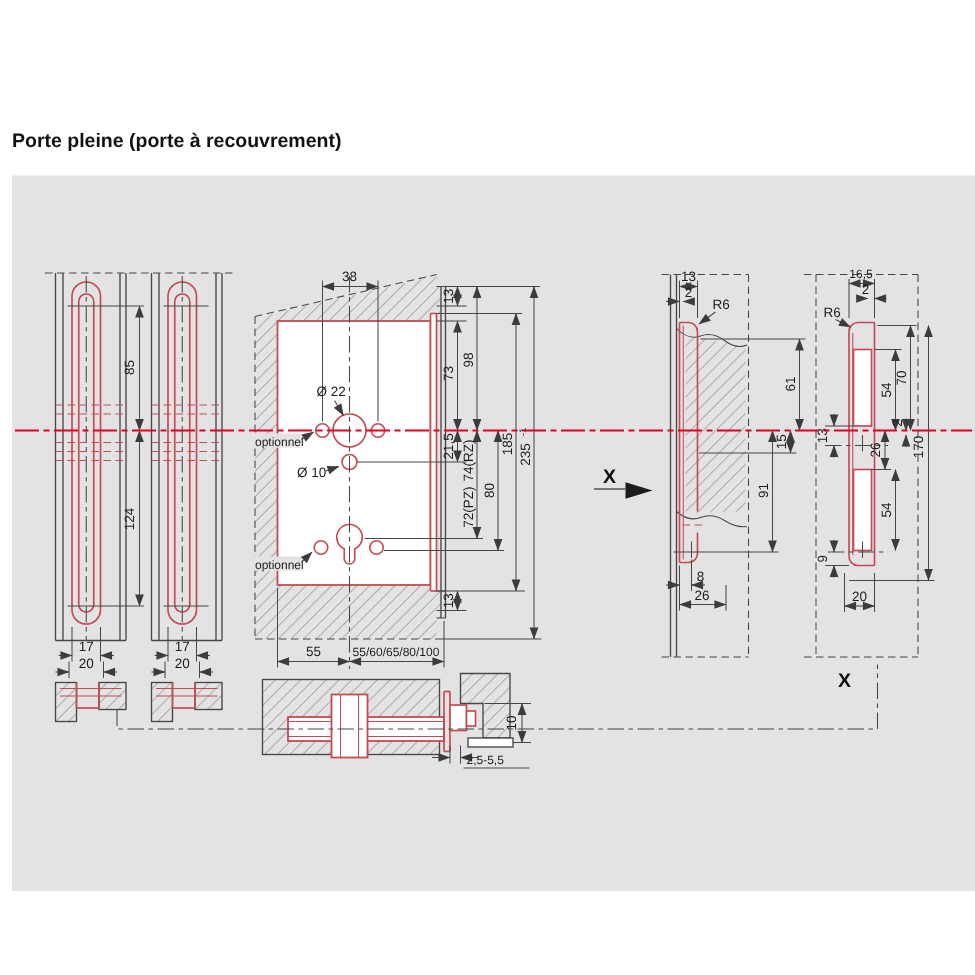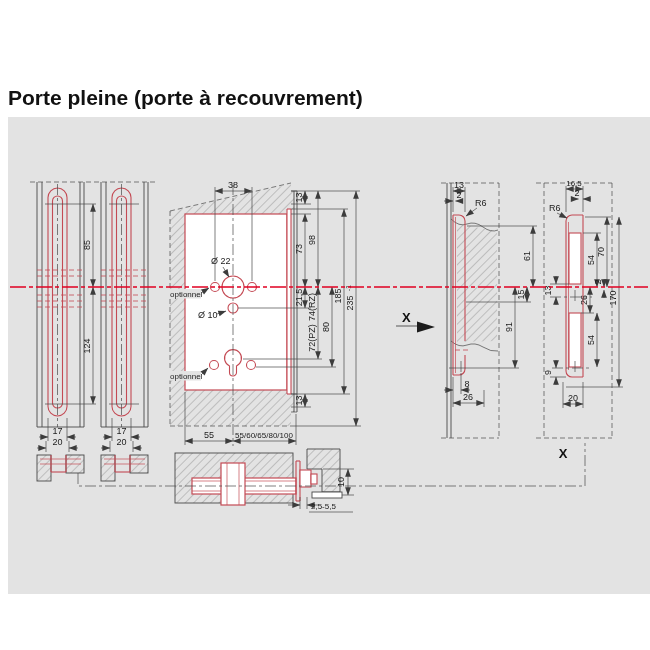--- a/index.html
+++ b/index.html
@@ -1,17 +1,17 @@
 <!DOCTYPE html>
 <html><head>
 <meta charset="utf-8">
 <style>
   html,body{margin:0;padding:0;background:#fff;width:650px;height:650px;overflow:hidden;}
   #stage{position:relative;width:650px;height:650px;font-family:"Liberation Sans",sans-serif;}
-  #title{position:absolute;left:8px;top:86px;font-size:21px;font-weight:bold;color:#111;
+  #title{position:absolute;left:8px;top:86px;font-size:13px;font-weight:bold;color:#111;
          font-family:"Liberation Sans",sans-serif;}
   #canvasbg{position:absolute;left:8px;top:117px;width:642px;height:477px;background:#e3e3e3;}
   svg{position:absolute;left:0;top:0;}
   .ln{stroke:#474747;stroke-width:.9;fill:none}
   .lt{stroke:#474747;stroke-width:.7;fill:none}
   .dsh{stroke-dasharray:5 3}
   .dd{stroke-dasharray:11 3 3 3}
   .red{stroke:#c44a54;stroke-width:1.1;fill:none}
   .redf{fill:#fff;stroke:#c44a54;stroke-width:1.1}
   .redt{stroke:#c44a54;stroke-width:.7;fill:none}

